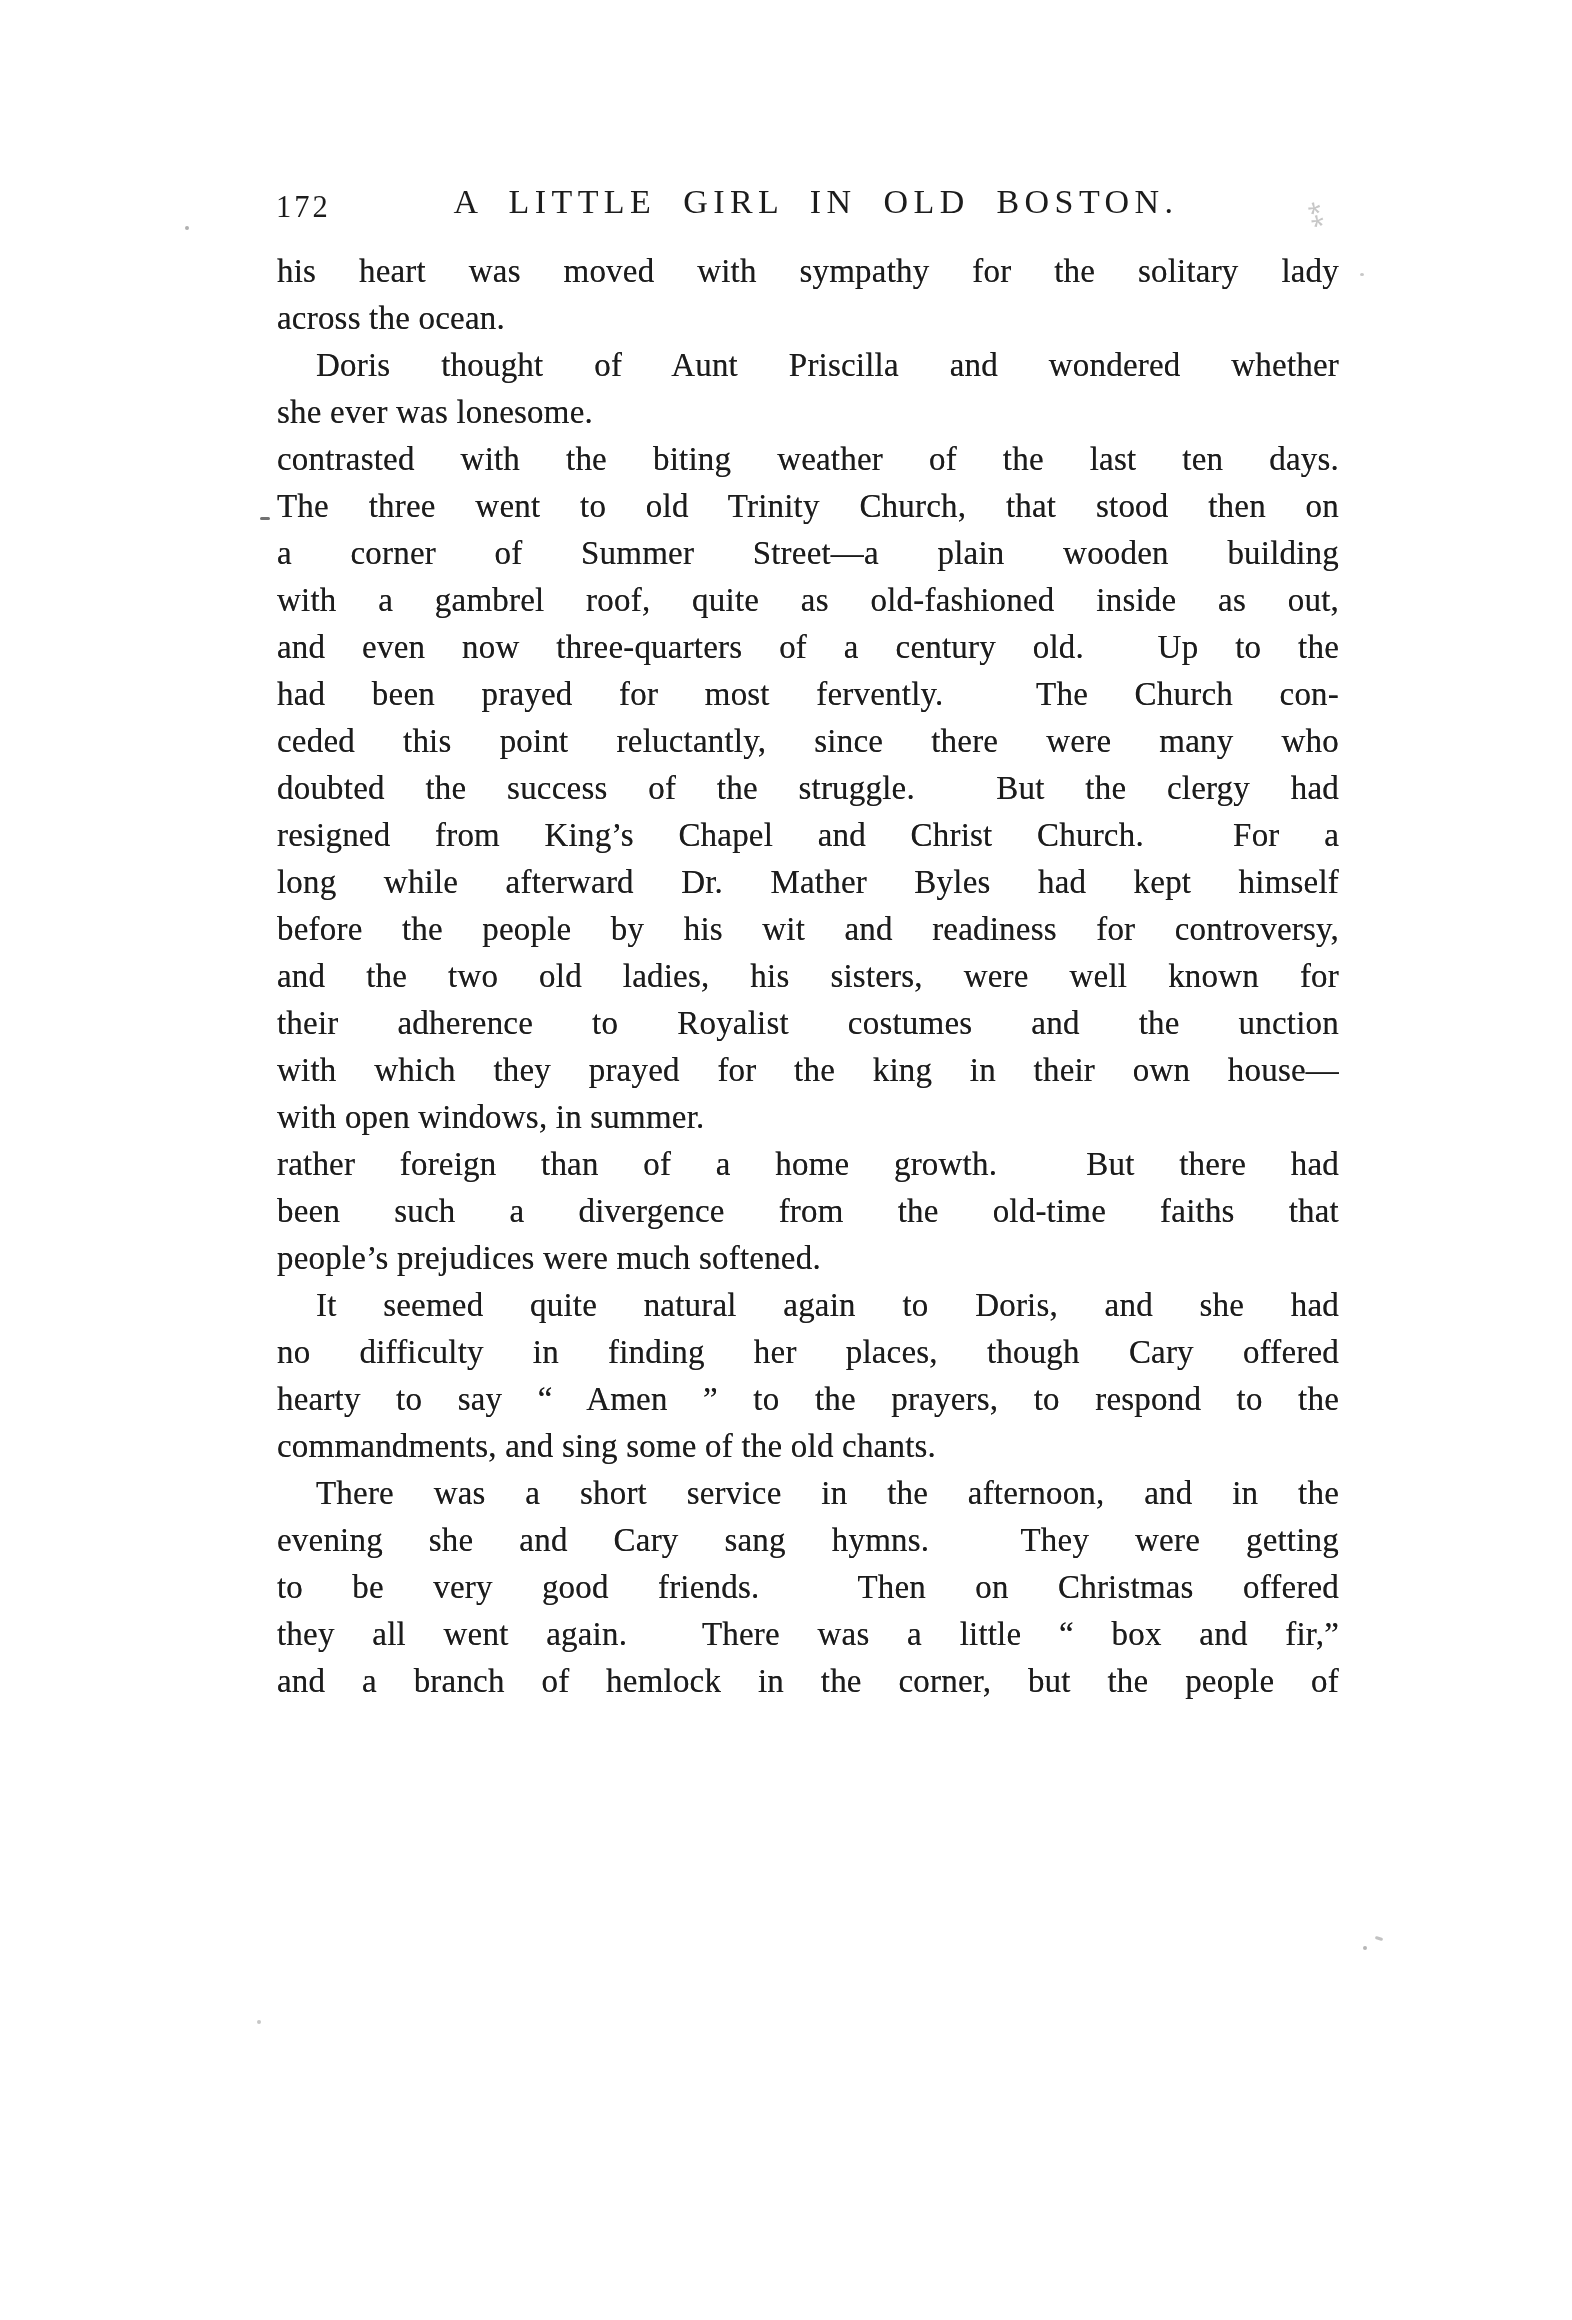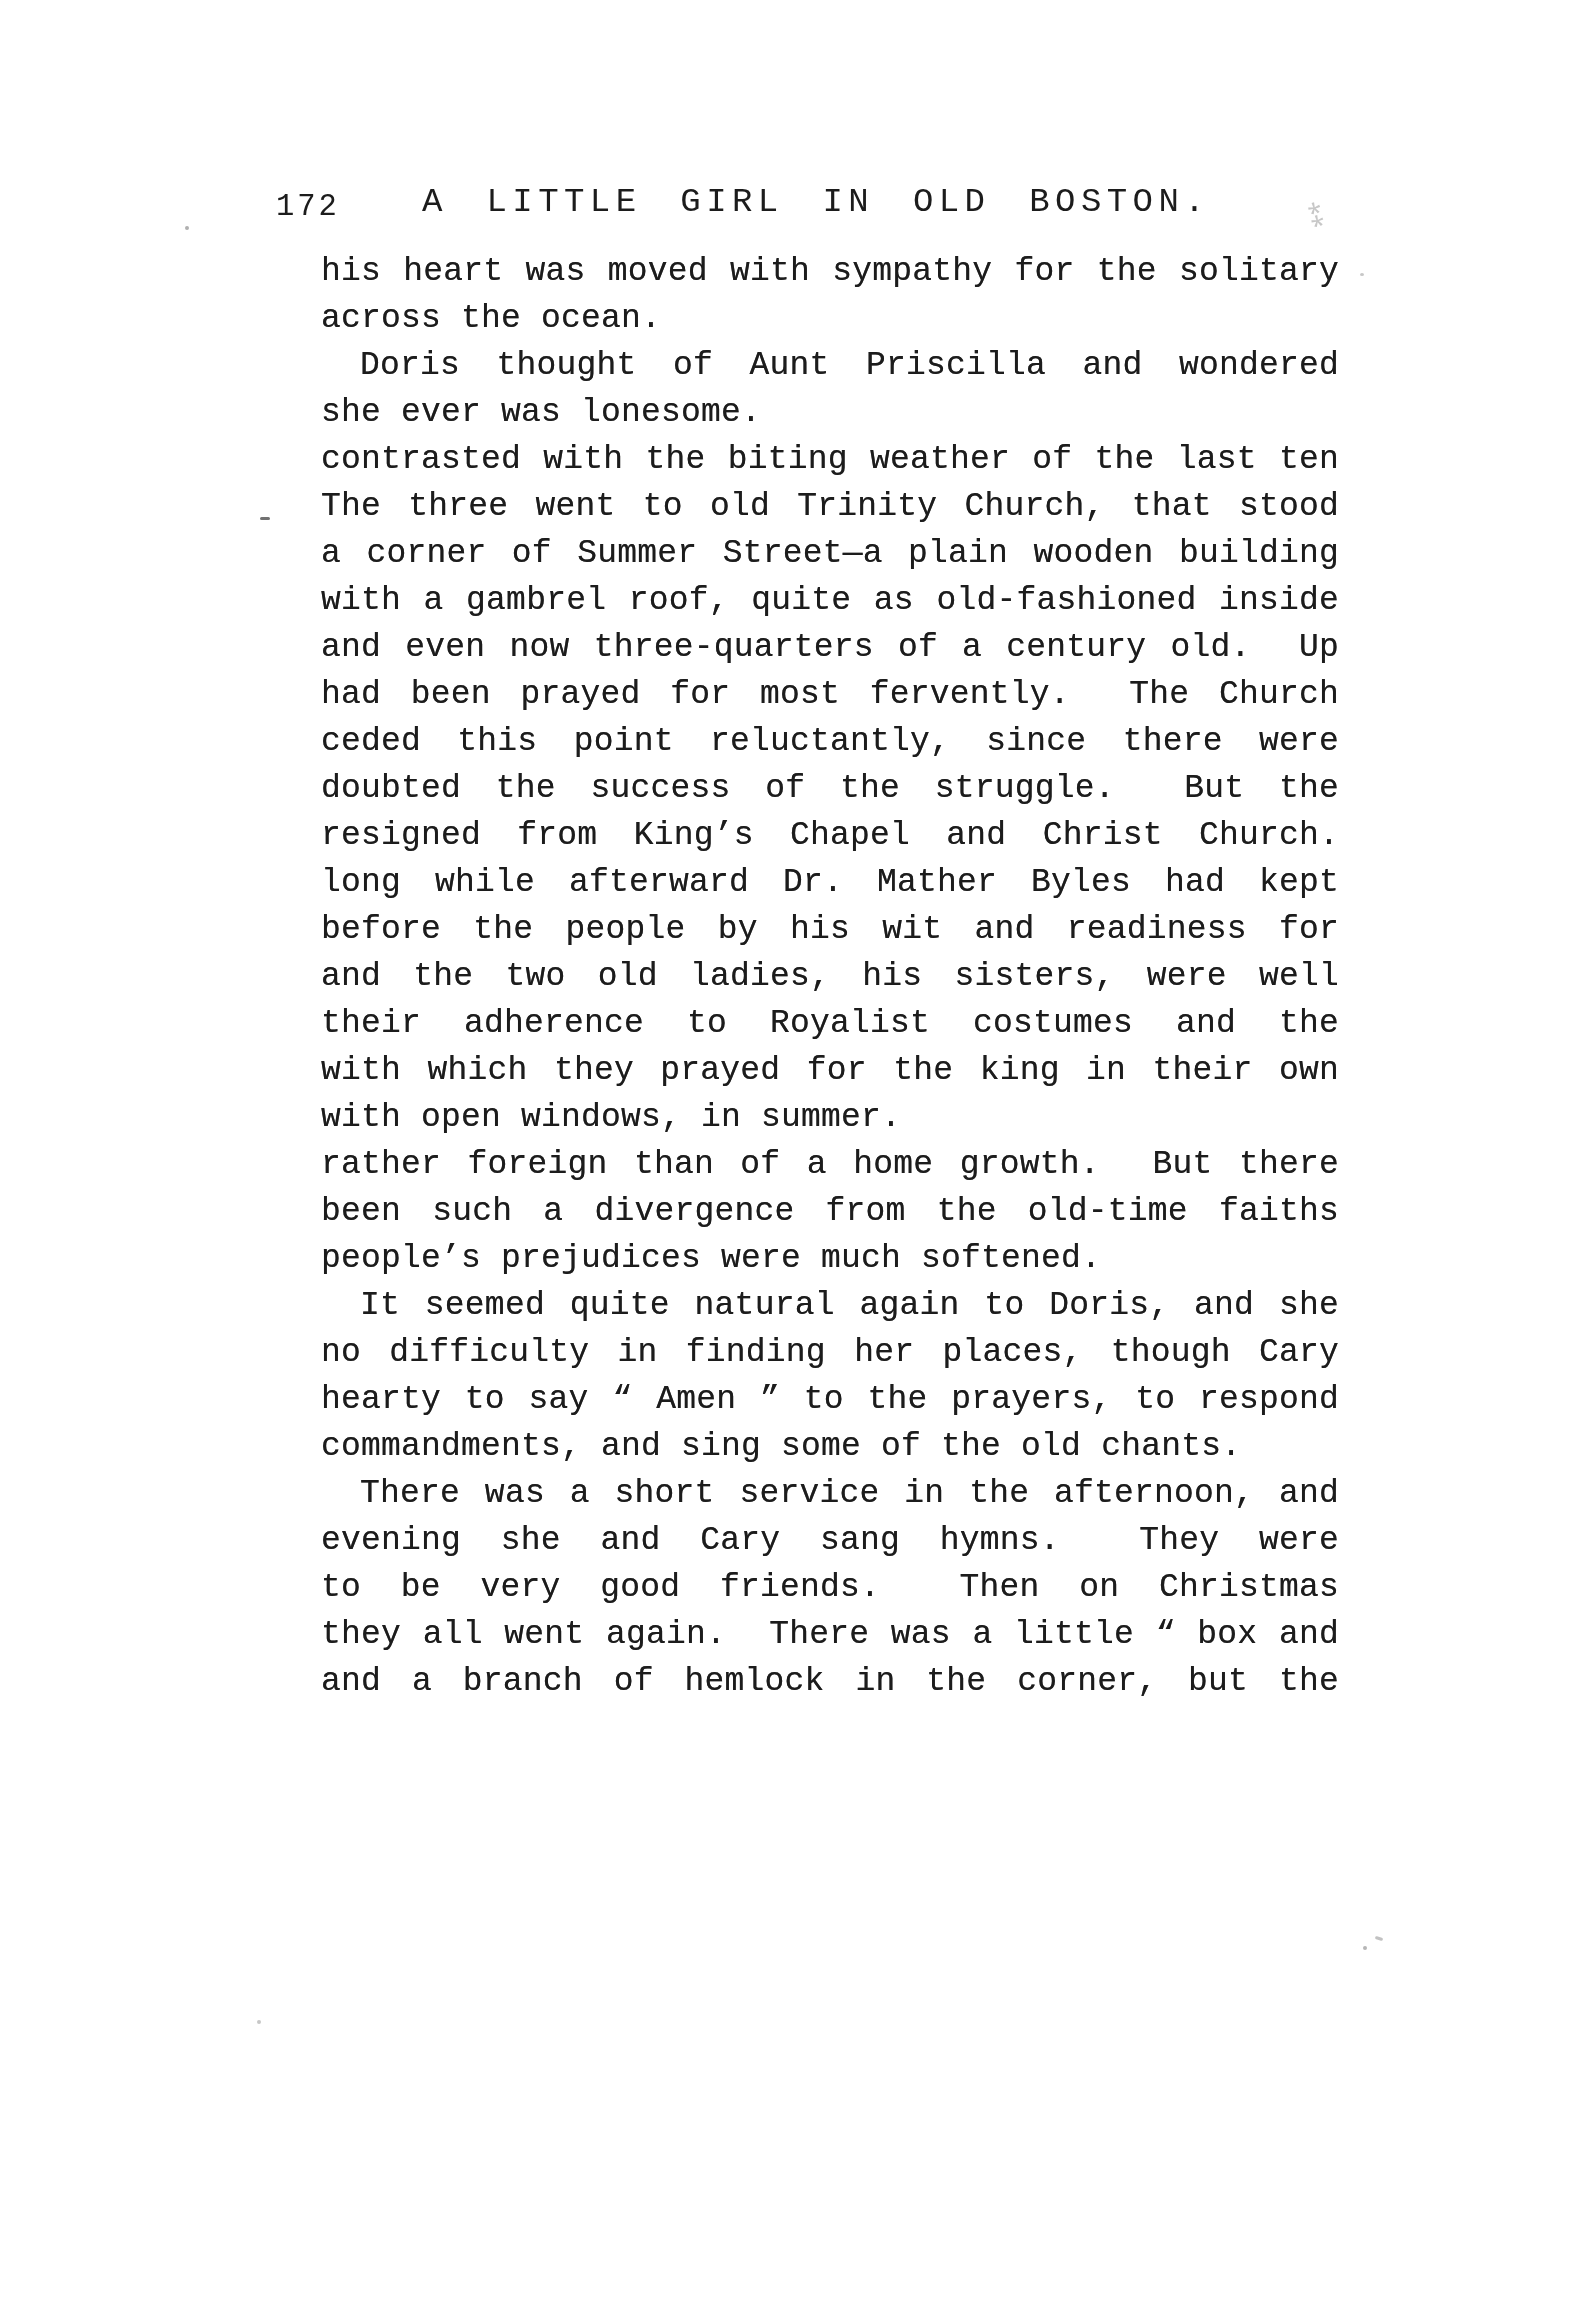--- a/index.html
+++ b/index.html
@@ -7,21 +7,21 @@
     margin: 0;
     padding: 0;
     background: #e8e8e8;
   }
   .page {
     position: relative;
     width: 1572px;
     height: 2321px;
     background: var(--paper, #ffffff);
     overflow: hidden;
-    font-family: Liberation Mono, monospace;
+    font-family: Liberation Serif, serif;
     color: var(--ink, #1c1c1c);
   }
   
   .header {
     position: absolute;
     left: 276px;
     top: 183px;
     width: 1064px;
     height: 49px;
   }
@@ -55,21 +55,20 @@
     height: 47px;
     line-height: 47px;
     font-size: 33px;
     text-align: justify;
     text-align-last: justify;
     text-justify: inter-word;
     white-space: pre-wrap;
     overflow: hidden;
     letter-spacing: 0.2px;
     text-shadow: 0 0 0.5px rgba(10,10,10,0.65);
-    margin-left: 44px;
   }
   .line.last {
     text-align-last: left;
   }
   .line.indent {
     text-indent: 39px;
   }
   
   .artifact {
     position: absolute;

